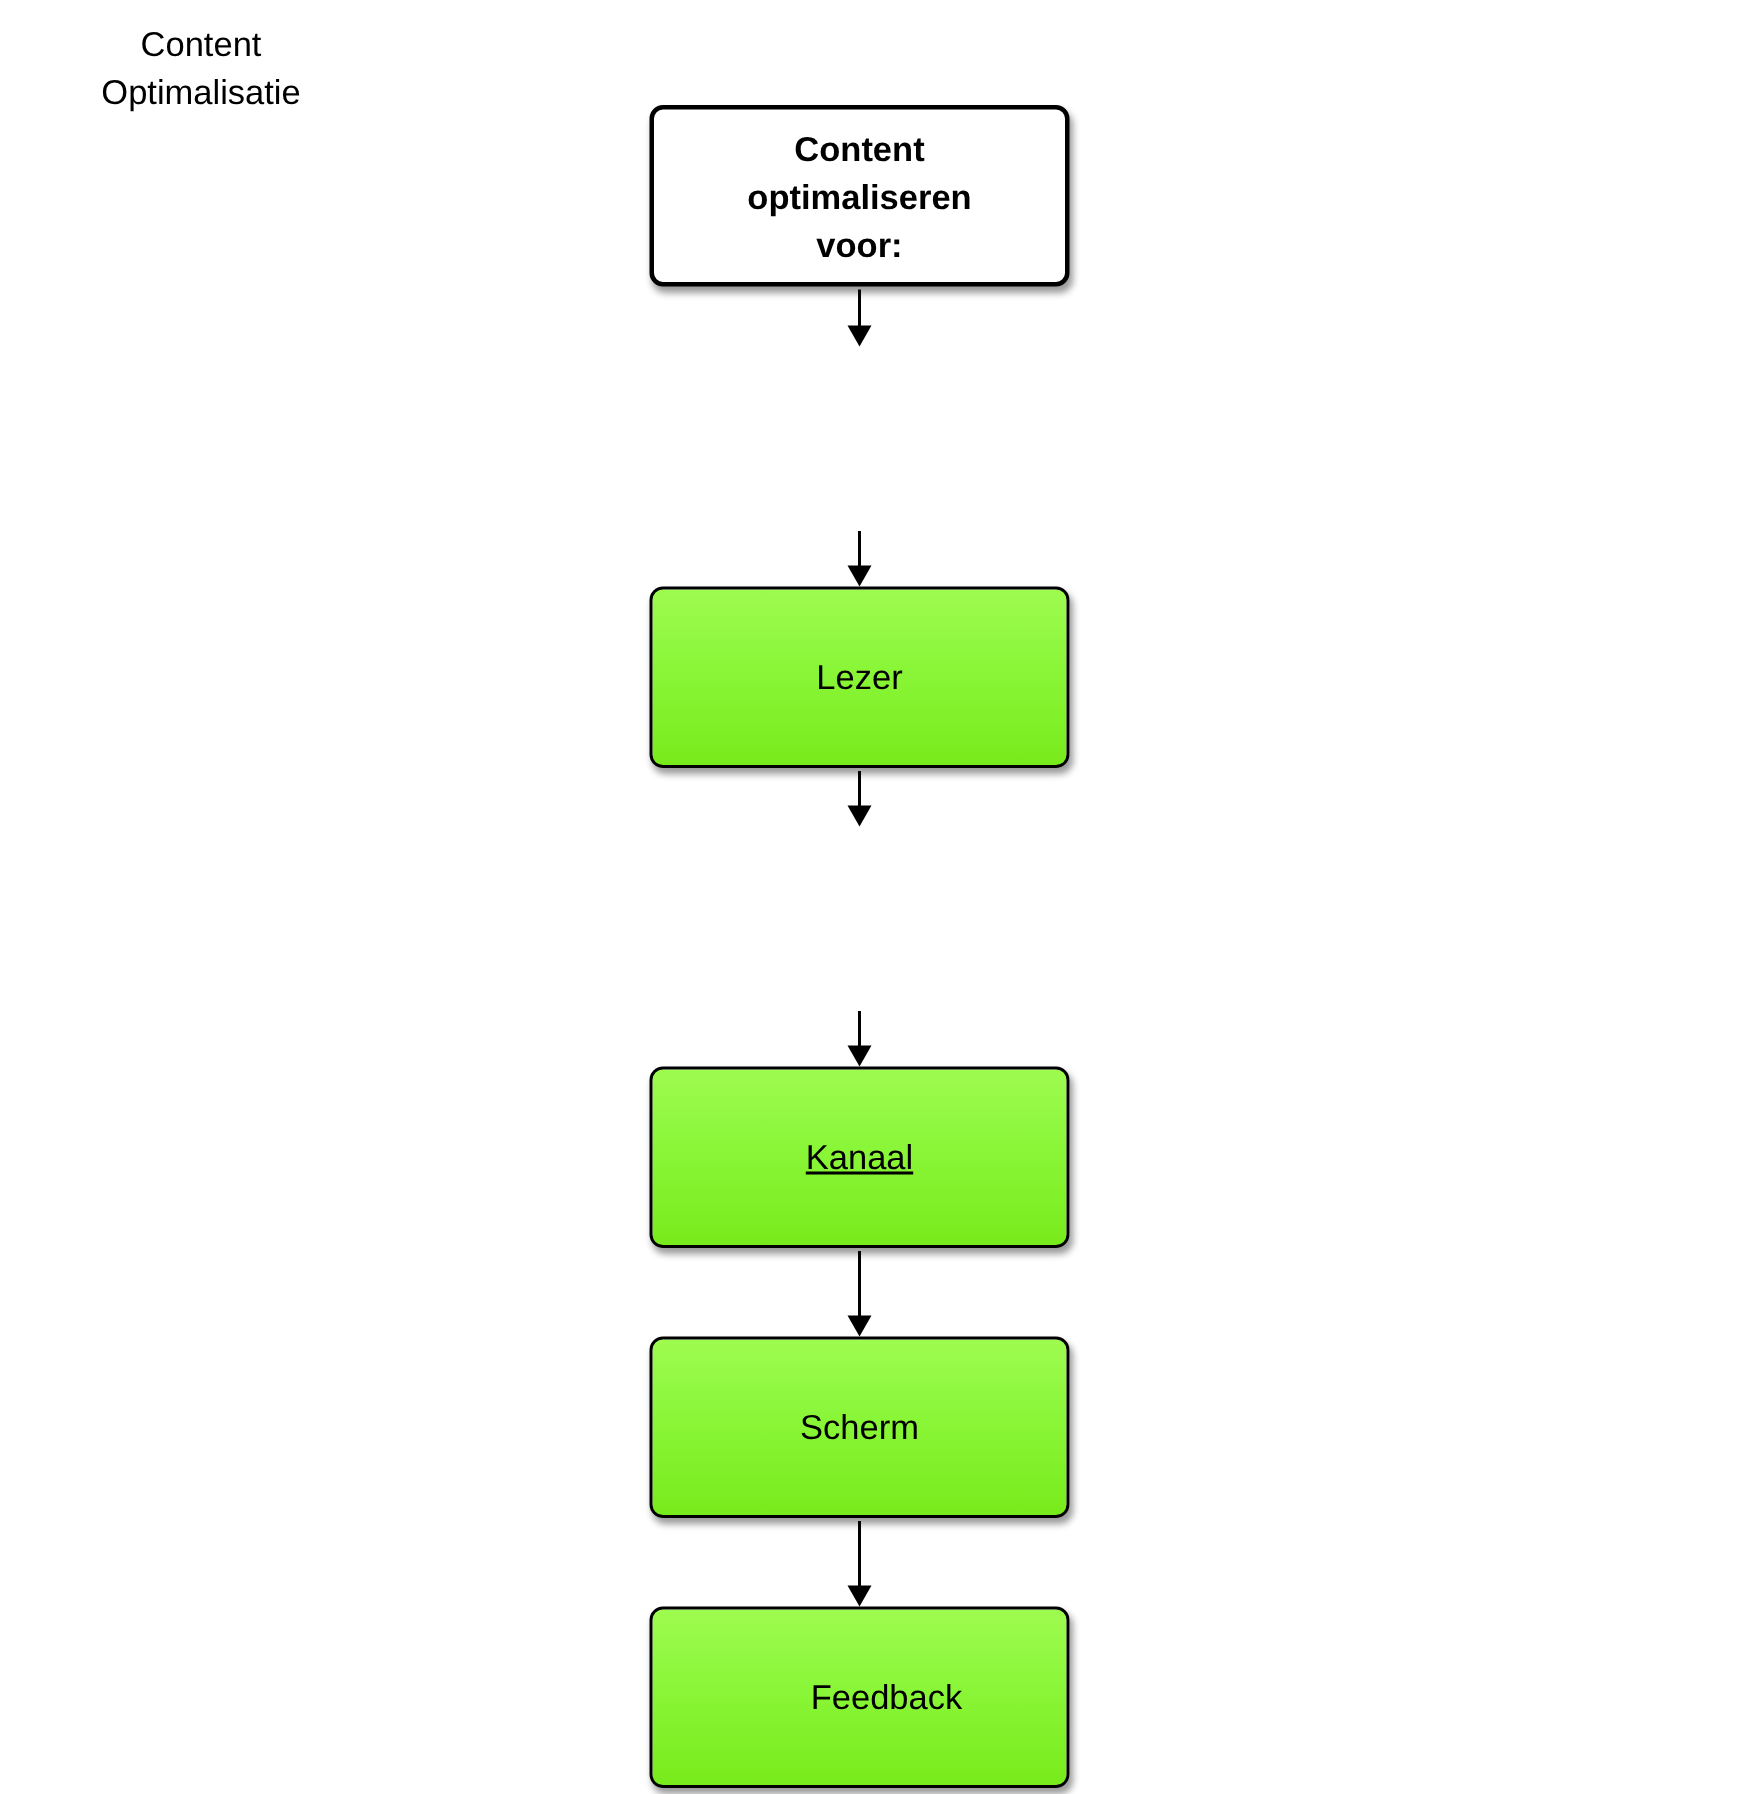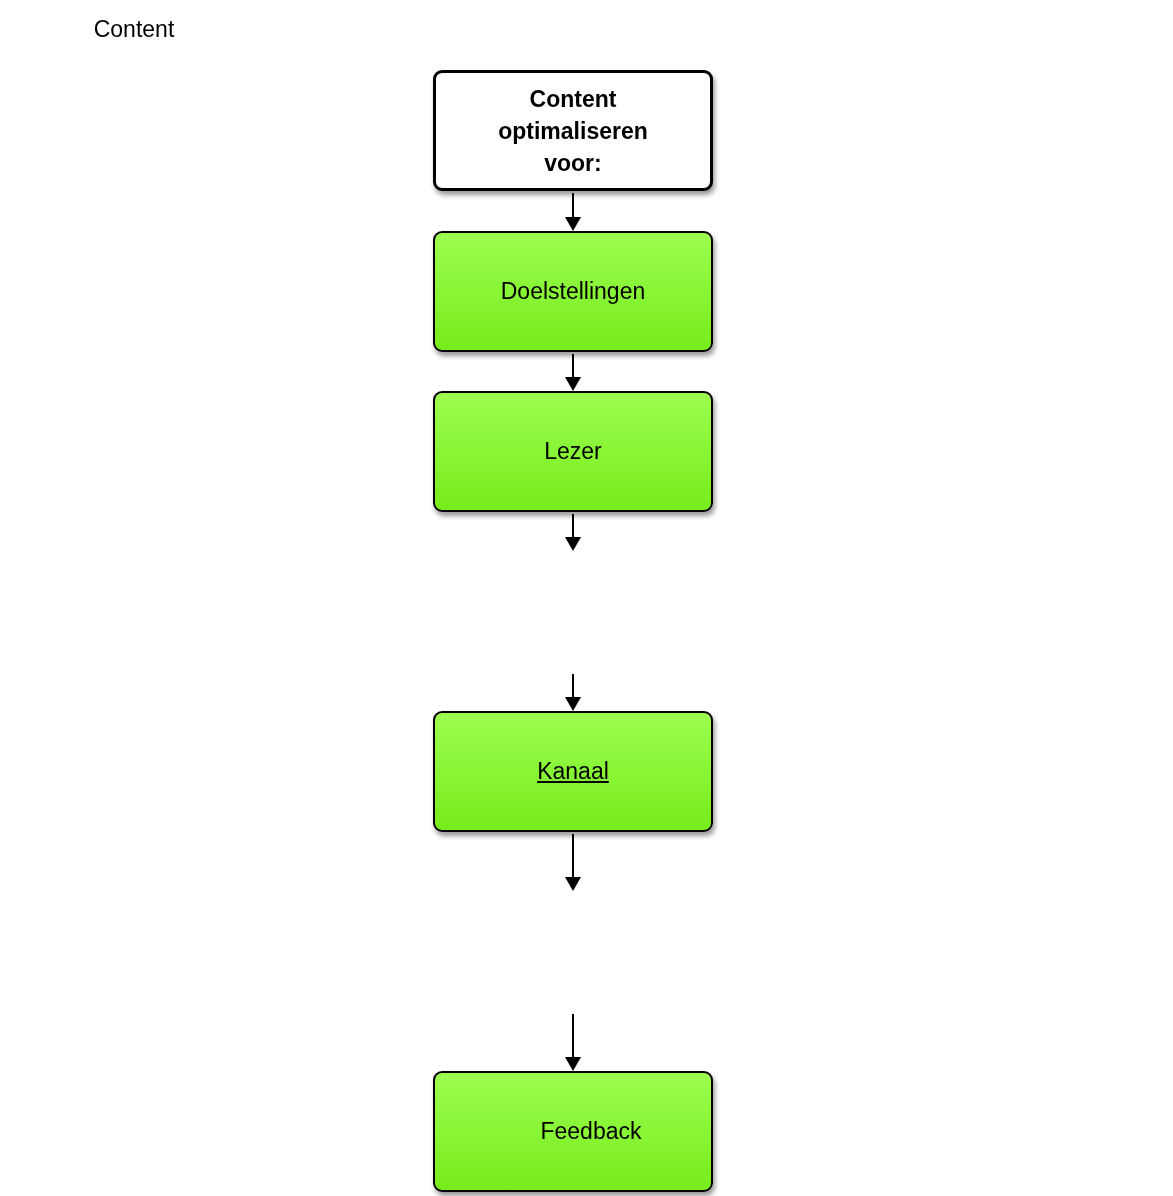--- a/index.html
+++ b/index.html
@@ -83,38 +83,36 @@
     border-top: 14px solid var(--arrow-color);
   }
 </style>
 </head>
 <body>
 
 <div class="canvas">
 
   <div class="diagram-title">
     <span>Content</span>
+    <span>Optimalisatie</span>
   </div>
 
   <div class="node start" style="top:70px;">
     <div>
       <span>Content</span>
       <span>optimaliseren</span>
       <span>voor:</span>
     </div>
   </div>
 
   <div class="arrow" style="top:193px; height:38px;">
     <div class="shaft"></div>
     <div class="head"></div>
   </div>
 
-  <div class="node" style="top:231px;">
-    <span>Doelstellingen</span>
-  </div>
 
   <div class="arrow" style="top:354px; height:37px;">
     <div class="shaft"></div>
     <div class="head"></div>
   </div>
 
   <div class="node" style="top:391px;">
     <span>Lezer</span>
   </div>
 
@@ -131,20 +129,23 @@
 
   <div class="node" style="top:711px;text-decoration:underline;">
     <span>Kanaal</span>
   </div>
 
   <div class="arrow" style="top:834px; height:57px;">
     <div class="shaft"></div>
     <div class="head"></div>
   </div>
 
+  <div class="node" style="top:891px;">
+    <span>Scherm</span>
+  </div>
 
   <div class="arrow" style="top:1014px; height:57px;">
     <div class="shaft"></div>
     <div class="head"></div>
   </div>
 
   <div class="node" style="top:1071px;padding-left:36px;">
     <span>Feedback</span>
   </div>
 

